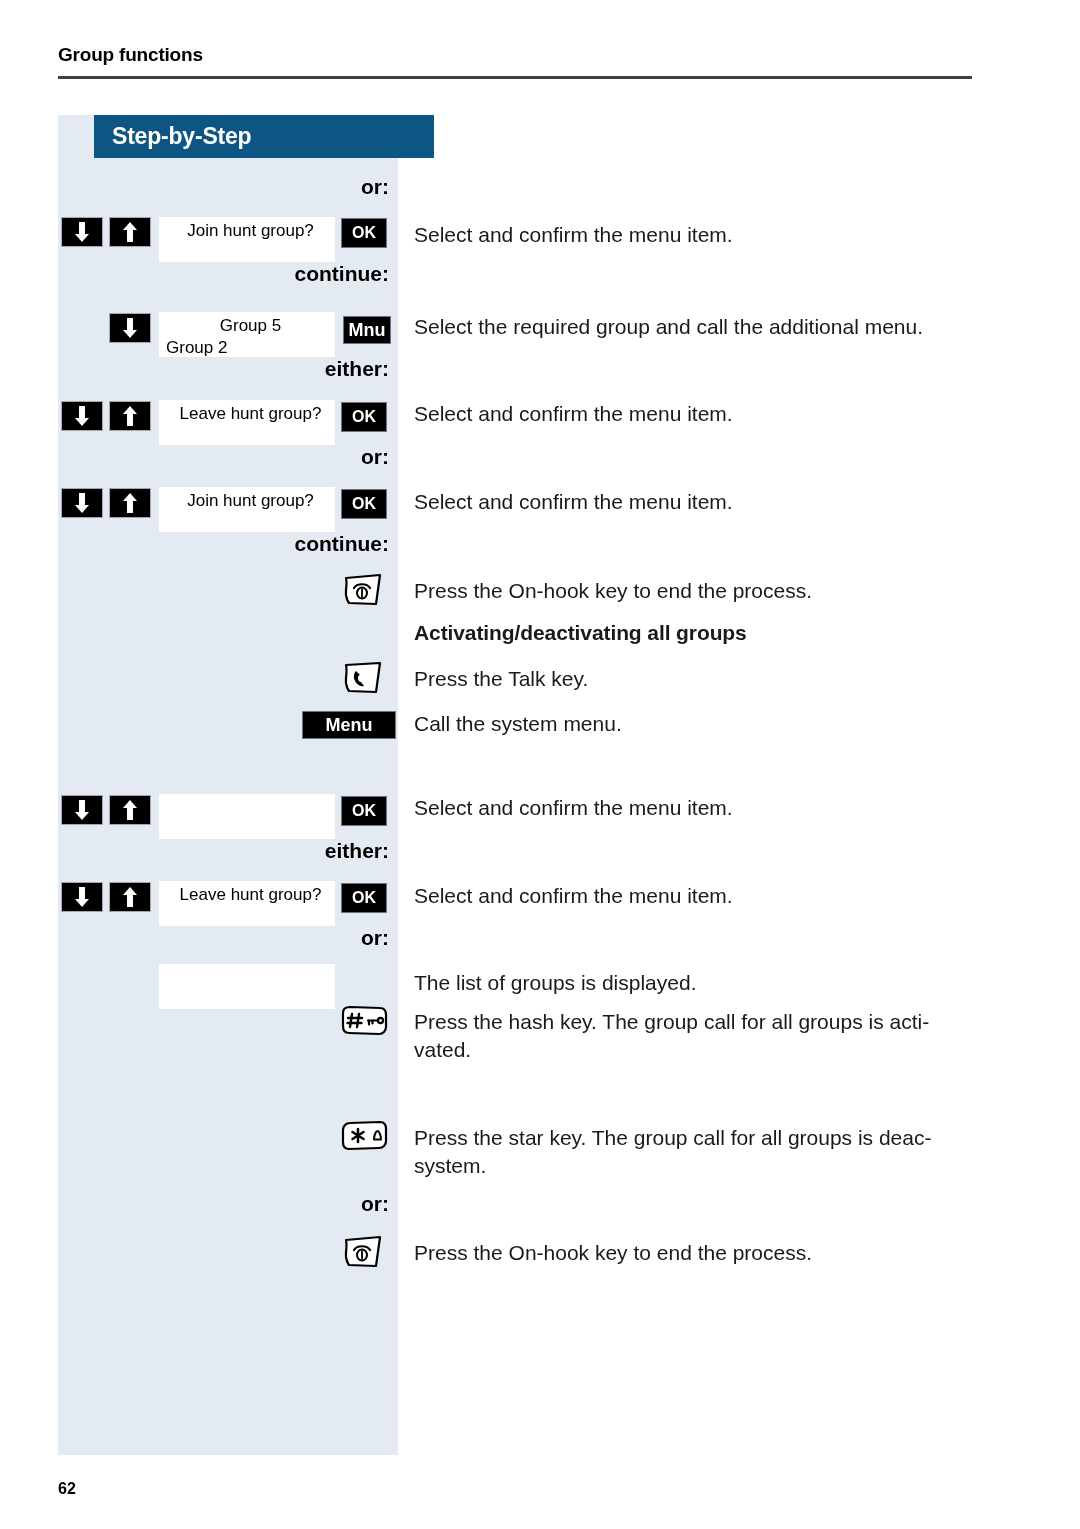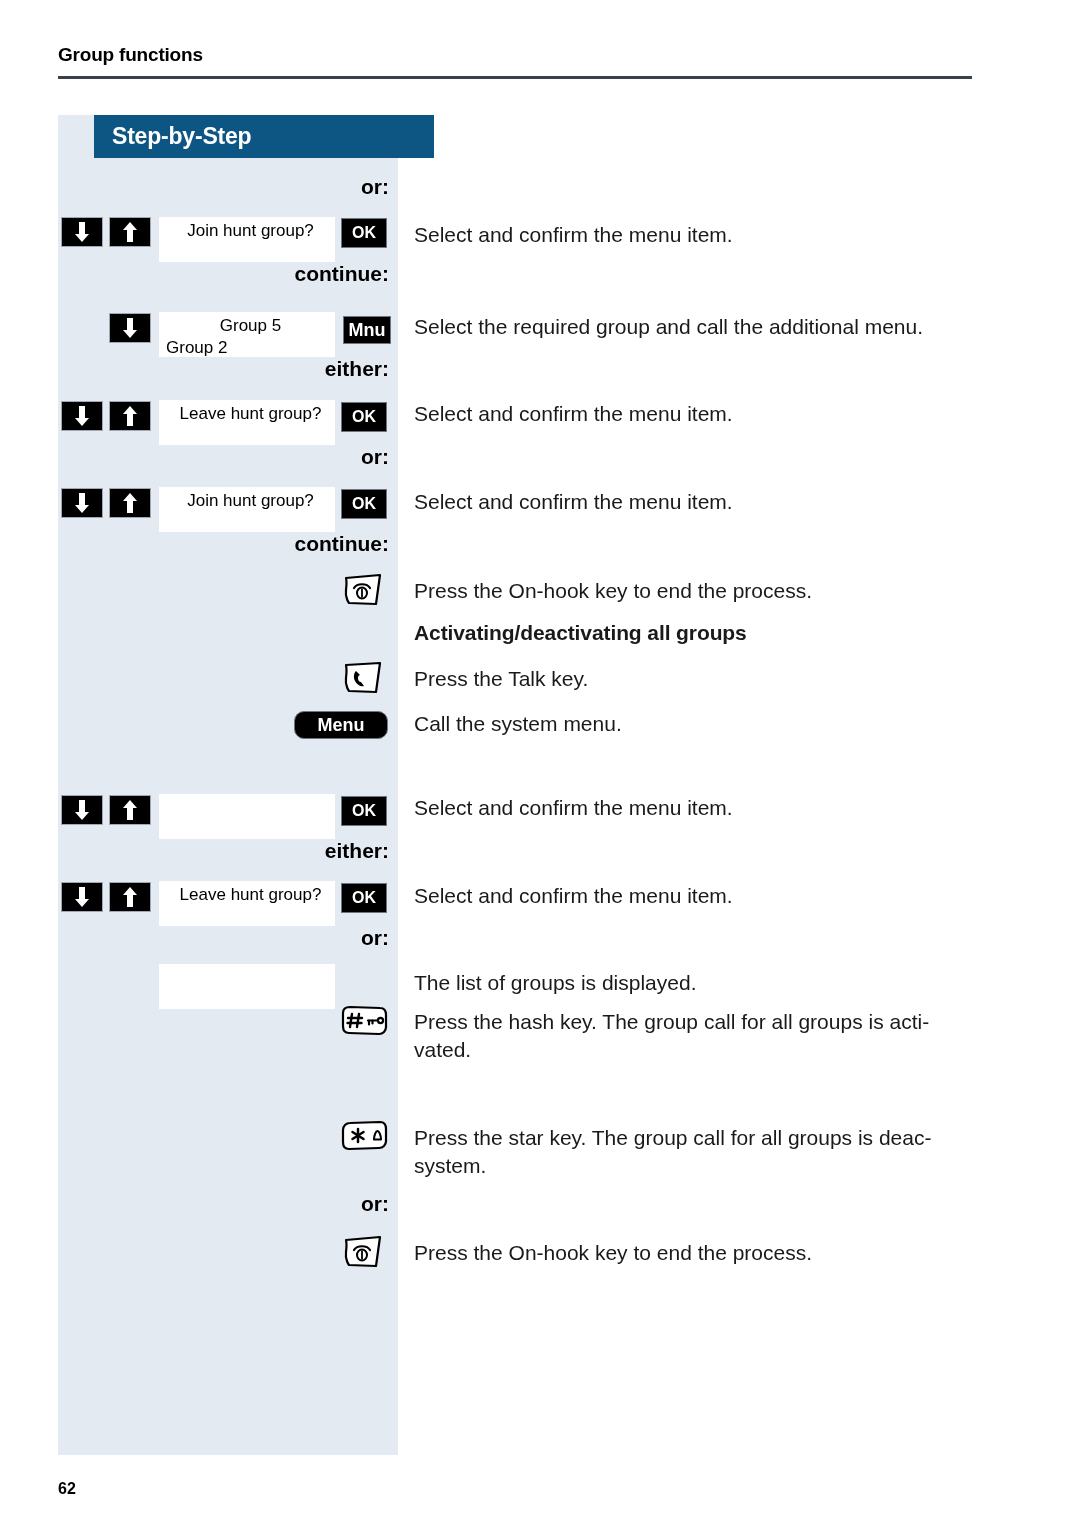--- a/index.html
+++ b/index.html
@@ -251,21 +251,21 @@
 <div class="body-text bold" style="top:619px;">Activating/deactivating all groups</div>
 
 <div class="phonekey" style="left:340px; top:660px;">
   <svg width="46" height="36" viewBox="0 0 46 36">
     <path d="M6 5 L40 3 L36 32 L9 31 C9 31 5 26 6 18 C7 10 6 5 6 5 Z" fill="#ffffff" stroke="#000000" stroke-width="2.2" stroke-linejoin="round"></path>
     <path d="M16 11 C14 13 13 17 15 21 C17 25 21 27 24 26 L21 22 C19 22 18 20 18 18 C18 16 19 15 20 15 Z" fill="#000000"></path>
   </svg>
 </div>
 <div class="body-text" style="top:665px;">Press the Talk key.</div>
 
-<div class="softkey menu" style="left:294px; top:711px;border-radius:10px;">Menu</div>
+<div class="softkey menu" style="left:302px; top:711px;">Menu</div>
 <div class="body-text" style="top:710px;">Call the system menu.</div>
 
 <div class="keyword" style="top:751px;"></div>
 
 <div class="arrowkey" style="left:61px; top:795px;">
   <svg width="20" height="22" viewBox="0 0 20 22">
     <path d="M7 1 h6 v12 h4 l-7 8 -7 -8 h4 z" fill="#ffffff"></path>
   </svg>
 </div>
 <div class="arrowkey" style="left:109px; top:795px;">

